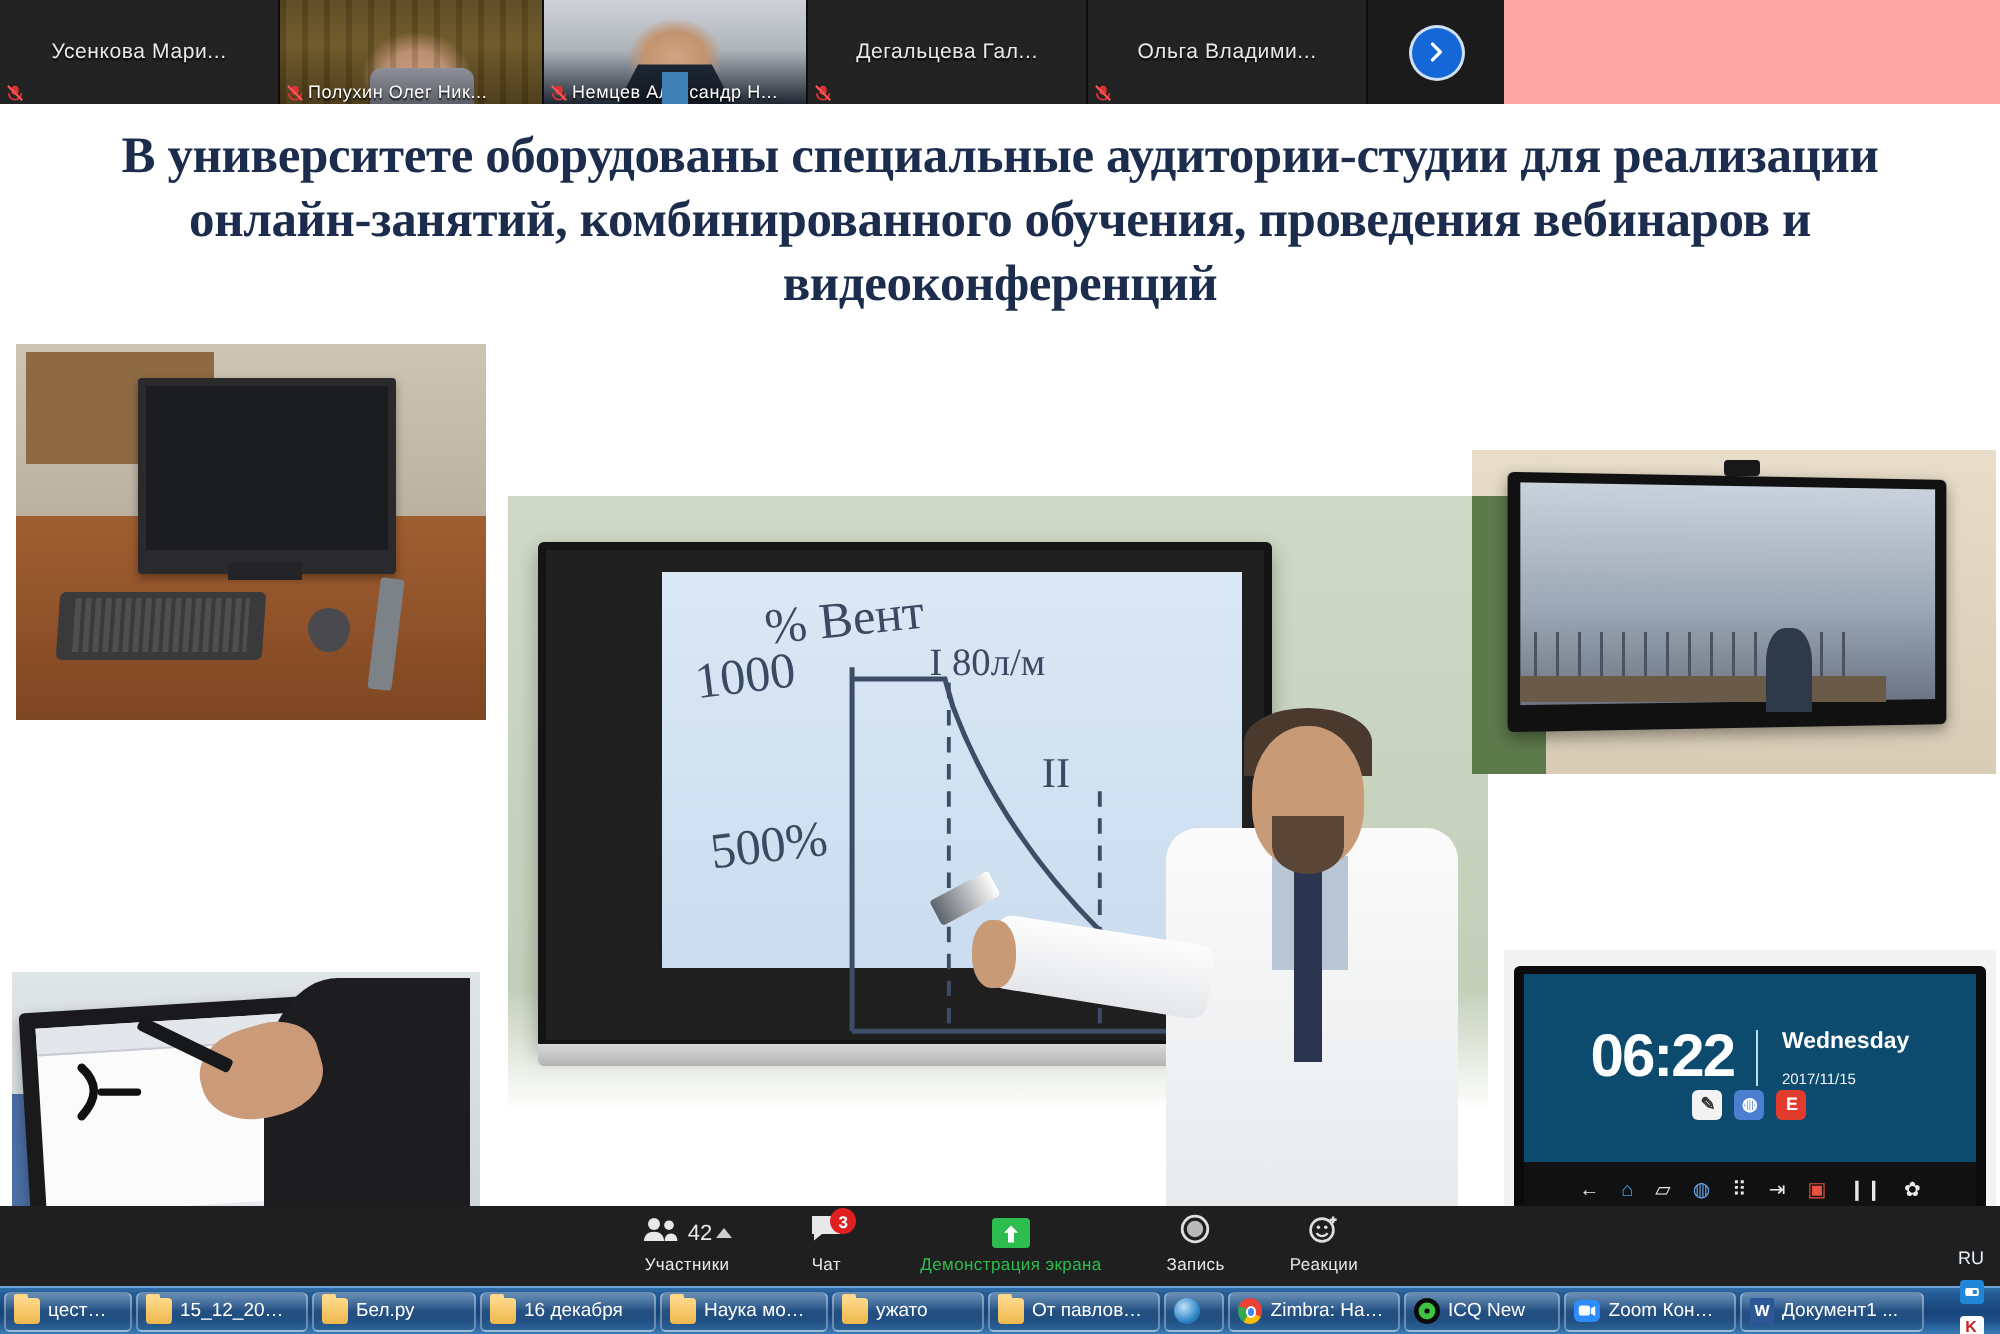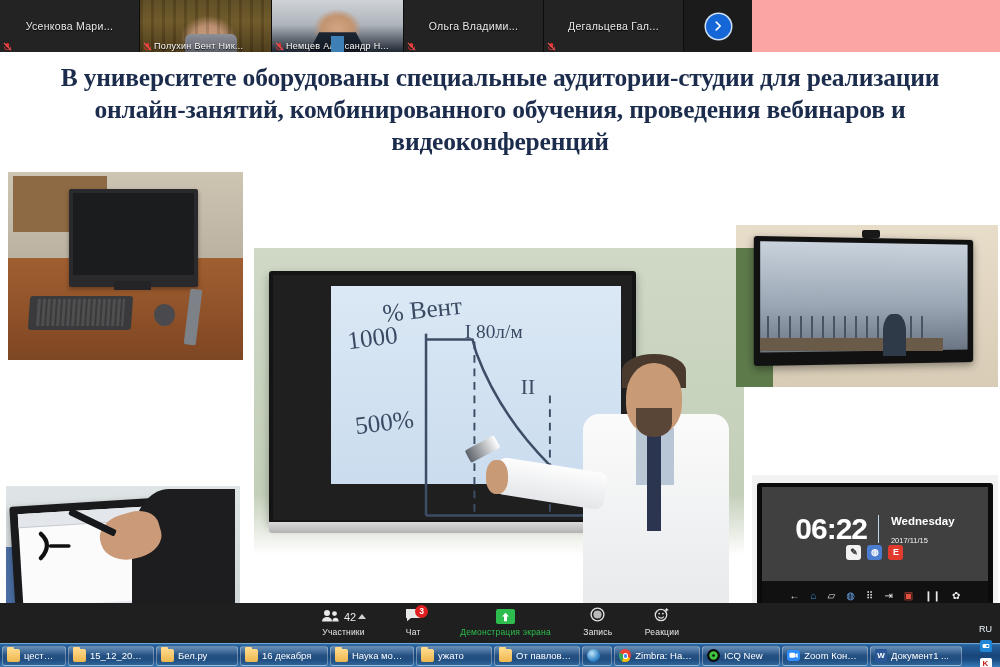--- a/index.html
+++ b/index.html
@@ -156,21 +156,21 @@
   #p4 .scr .tb{position:absolute;left:8px;right:8px;top:8px;height:11%;background:#e3e6ea;border-bottom:1px solid #c8ccd2;}
   #p4 .scr .sb{position:absolute;left:8px;right:8px;bottom:16px;height:8%;background:#e6e9ed;}
   #p4 svg.xmark{position:absolute;left:8%;top:28%;width:26%;height:24%;}
   #p4 .sleeve{position:absolute;right:2%;top:2%;width:44%;height:96%;background:#1d1d20;border-radius:36% 0 0 22%;}
   #p4 .hand2{position:absolute;left:40%;top:18%;width:26%;height:30%;background:#cb9b79;border-radius:44% 40% 42% 50%;transform:rotate(-16deg);}
   #p4 .pen{position:absolute;left:26%;top:22%;width:22%;height:4.5%;background:#17181b;border-radius:2px;transform:rotate(26deg);}
 
   
   #p5 { left: 752px; top: 423px; width: 246px; height: 160px; background:#f2f2f2; }
   #p5 .frame{position:absolute;left:2%;top:5%;width:96%;height:82%;background:#0b0b0b;border-radius:3px;}
-  #p5 .scr{position:absolute;left:2.2%;top:3%;width:95.6%;height:72%;background:#404040;}
+  #p5 .scr{position:absolute;left:2.2%;top:3%;width:95.6%;height:72%;background:#0c4a6e;}
   #p5 .clock{position:absolute;left:0;top:26%;width:100%;text-align:center;color:#fff;}
   #p5 .time{font-size:30px;font-weight:bold;letter-spacing:-1px;display:inline-block;vertical-align:middle;line-height:1;}
   #p5 .divider{display:inline-block;width:1px;height:28px;background:#bcd9f2;vertical-align:middle;margin:0 7px;}
   #p5 .dblock{display:inline-block;vertical-align:middle;text-align:left;}
   #p5 .dow{font-size:11.5px;font-weight:bold;line-height:1.1;}
   #p5 .date{font-size:7.5px;line-height:1.2;opacity:.95;}
   #p5 .qrow{position:absolute;left:0;top:61%;width:100%;display:flex;justify-content:center;gap:6px;}
   #p5 .qi{width:15px;height:15px;border-radius:3px;display:flex;align-items:center;justify-content:center;font-size:9px;color:#fff;font-weight:bold;}
   #p5 .bar{position:absolute;left:2.2%;bottom:3%;width:95.6%;height:22%;background:#111;display:flex;align-items:center;justify-content:center;gap:11px;}
   #p5 .bar span{color:#e9e9e9;font-size:10px;line-height:1;display:flex;align-items:center;}
@@ -252,21 +252,21 @@
 
     <div class="tile video">
       <div class="vid-a"></div>
       <span class="mute-ico">
         <svg viewBox="0 0 10 10" width="9" height="9">
             <rect x="3" y="1" width="4" height="5" rx="2" fill="#d33"></rect>
             <path d="M1.5 5.2a3.5 3.5 0 0 0 7 0" stroke="#d33" stroke-width="1" fill="none"></path>
             <line x1="1" y1="1" x2="9" y2="9" stroke="#f55" stroke-width="1.2"></line>
           </svg>
       </span>
-      <div class="tile-name">Полухин Вент Ник...</div>
+      <div class="tile-name">Полухин Олег Ник...</div>
     </div>
 
     <div class="tile video">
       <div class="vid-b"></div>
       <span class="mute-ico">
         <svg viewBox="0 0 10 10" width="9" height="9">
             <rect x="3" y="1" width="4" height="5" rx="2" fill="#d33"></rect>
             <path d="M1.5 5.2a3.5 3.5 0 0 0 7 0" stroke="#d33" stroke-width="1" fill="none"></path>
             <line x1="1" y1="1" x2="9" y2="9" stroke="#f55" stroke-width="1.2"></line>
           </svg>
@@ -276,32 +276,32 @@
 
 
     <div class="tile named">
       <span class="mute-ico">
         <svg viewBox="0 0 10 10" width="9" height="9">
             <rect x="3" y="1" width="4" height="5" rx="2" fill="#d33"></rect>
             <path d="M1.5 5.2a3.5 3.5 0 0 0 7 0" stroke="#d33" stroke-width="1" fill="none"></path>
             <line x1="1" y1="1" x2="9" y2="9" stroke="#f55" stroke-width="1.2"></line>
           </svg>
       </span>
-      <div class="tile-name">Ольга Владими...</div>
+      <div class="tile-name">Дегальцева Гал...</div>
     </div>
 
     <div class="tile named">
       <span class="mute-ico">
         <svg viewBox="0 0 10 10" width="9" height="9">
             <rect x="3" y="1" width="4" height="5" rx="2" fill="#d33"></rect>
             <path d="M1.5 5.2a3.5 3.5 0 0 0 7 0" stroke="#d33" stroke-width="1" fill="none"></path>
             <line x1="1" y1="1" x2="9" y2="9" stroke="#f55" stroke-width="1.2"></line>
           </svg>
       </span>
-      <div class="tile-name">Дегальцева Гал...</div>
+      <div class="tile-name">Ольга Владими...</div>
     </div>
 
     <div class="next-btn">
       <span class="next-circle">
         <svg viewBox="0 0 16 16" width="14" height="14">
             <path d="M6 3.5 L10.5 8 L6 12.5" stroke="#fff" stroke-width="1.9" fill="none" stroke-linecap="round" stroke-linejoin="round"></path>
           </svg>
       </span>
     </div>
   </div>

